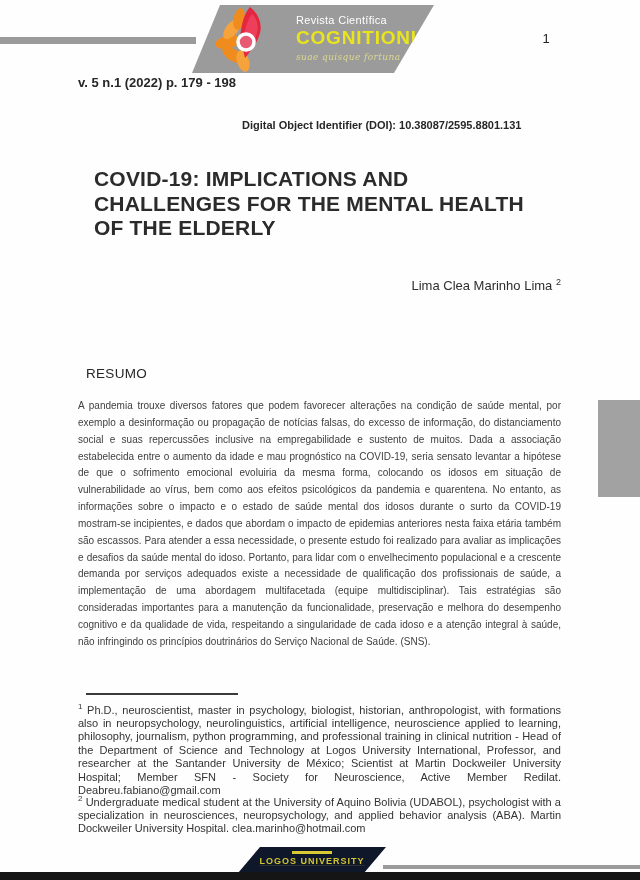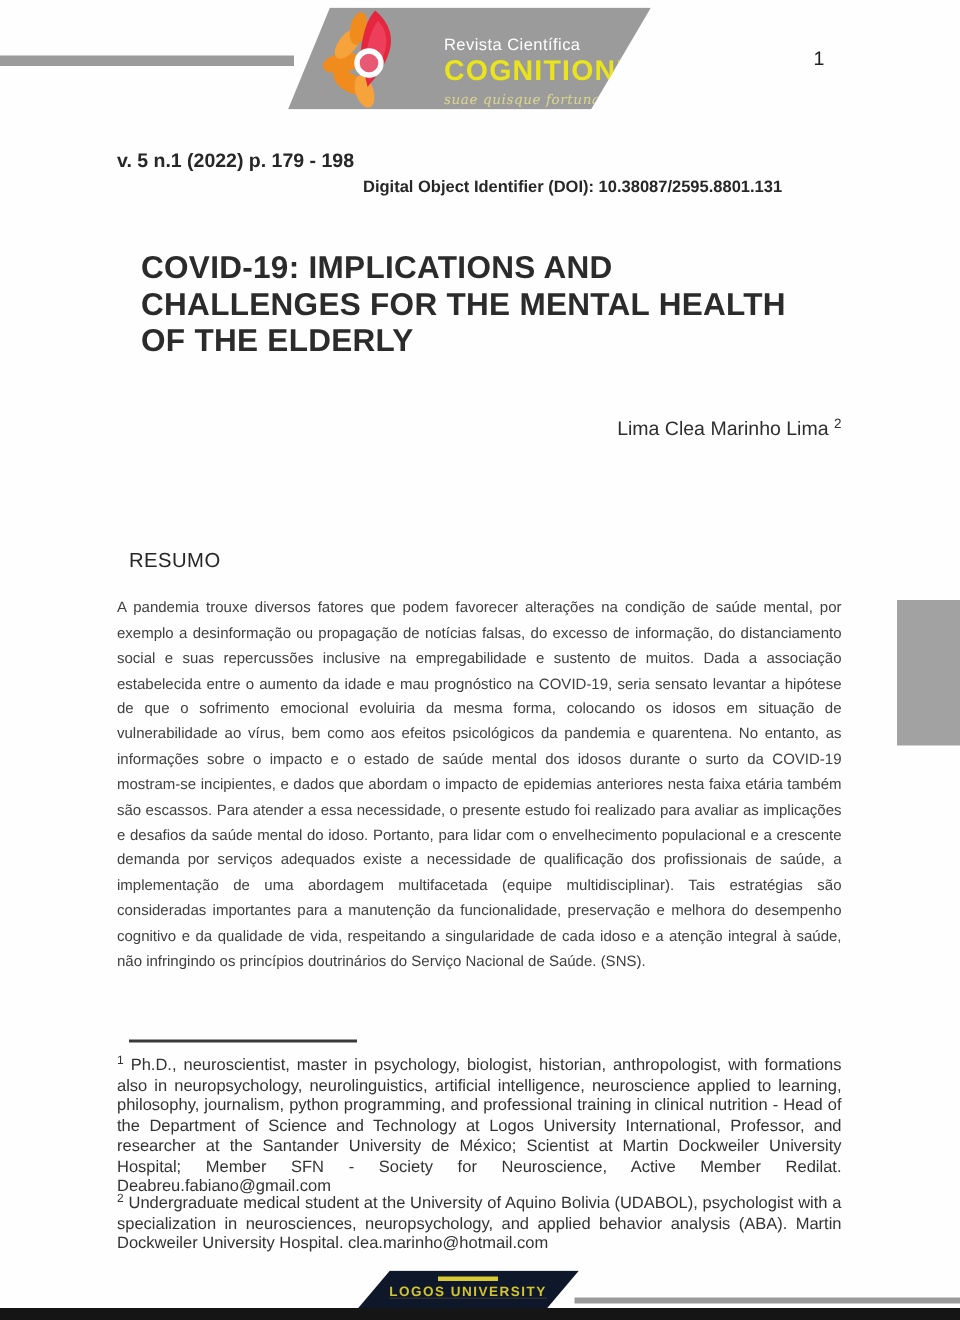--- a/index.html
+++ b/index.html
@@ -19,34 +19,34 @@
     background: #9b9b9b;
   }
   .banner {
     position: absolute; left: 192px; top: 5px; width: 242px; height: 68px;
     background: #9b9b9b;
     -webkit-clip-path: polygon(28px 0%, 100% 0%, calc(100% - 40px) 100%, 0% 100%);
     clip-path: polygon(28px 0%, 100% 0%, calc(100% - 40px) 100%, 0% 100%);
   }
   .banner-logo { position: absolute; left: 20px; top: 1px; width: 68px; height: 68px; }
   .banner-text { position: absolute; left: 104px; top: 9px; white-space: nowrap; }
-  .journal-label { font-size: 11px; color: #ffffff; letter-spacing: 0.3px; margin-top: 10px; }
+  .journal-label { font-size: 11px; color: #ffffff; letter-spacing: 0.3px; }
   .journal-name { font-size: 19px; font-weight: bold; color: #e9e41c; letter-spacing: 0.8px; margin-top: 1px; }
   .journal-tagline {
     font-family: "DejaVu Serif", serif; font-style: italic;
     font-size: 9px; color: #dcd78f; margin-top: 3px; letter-spacing: 0.4px;
   }
   .page-number {
     position: absolute; left: 534px; top: 31px; width: 24px;
     font-size: 13px; color: #222; text-align: center;
   }
 
   
   .volume-line {
-    position: absolute; left: 78px; top: 99px;
+    position: absolute; left: 78px; top: 75px;
     font-size: 13px; font-weight: bold; color: #272727;
   }
   .doi-line {
     position: absolute; left: 242px; top: 119px;
     font-size: 11px; font-weight: bold; color: #272727;
   }
 
   
   .title {
     position: absolute; left: 79px; top: 167px; width: 482px;

